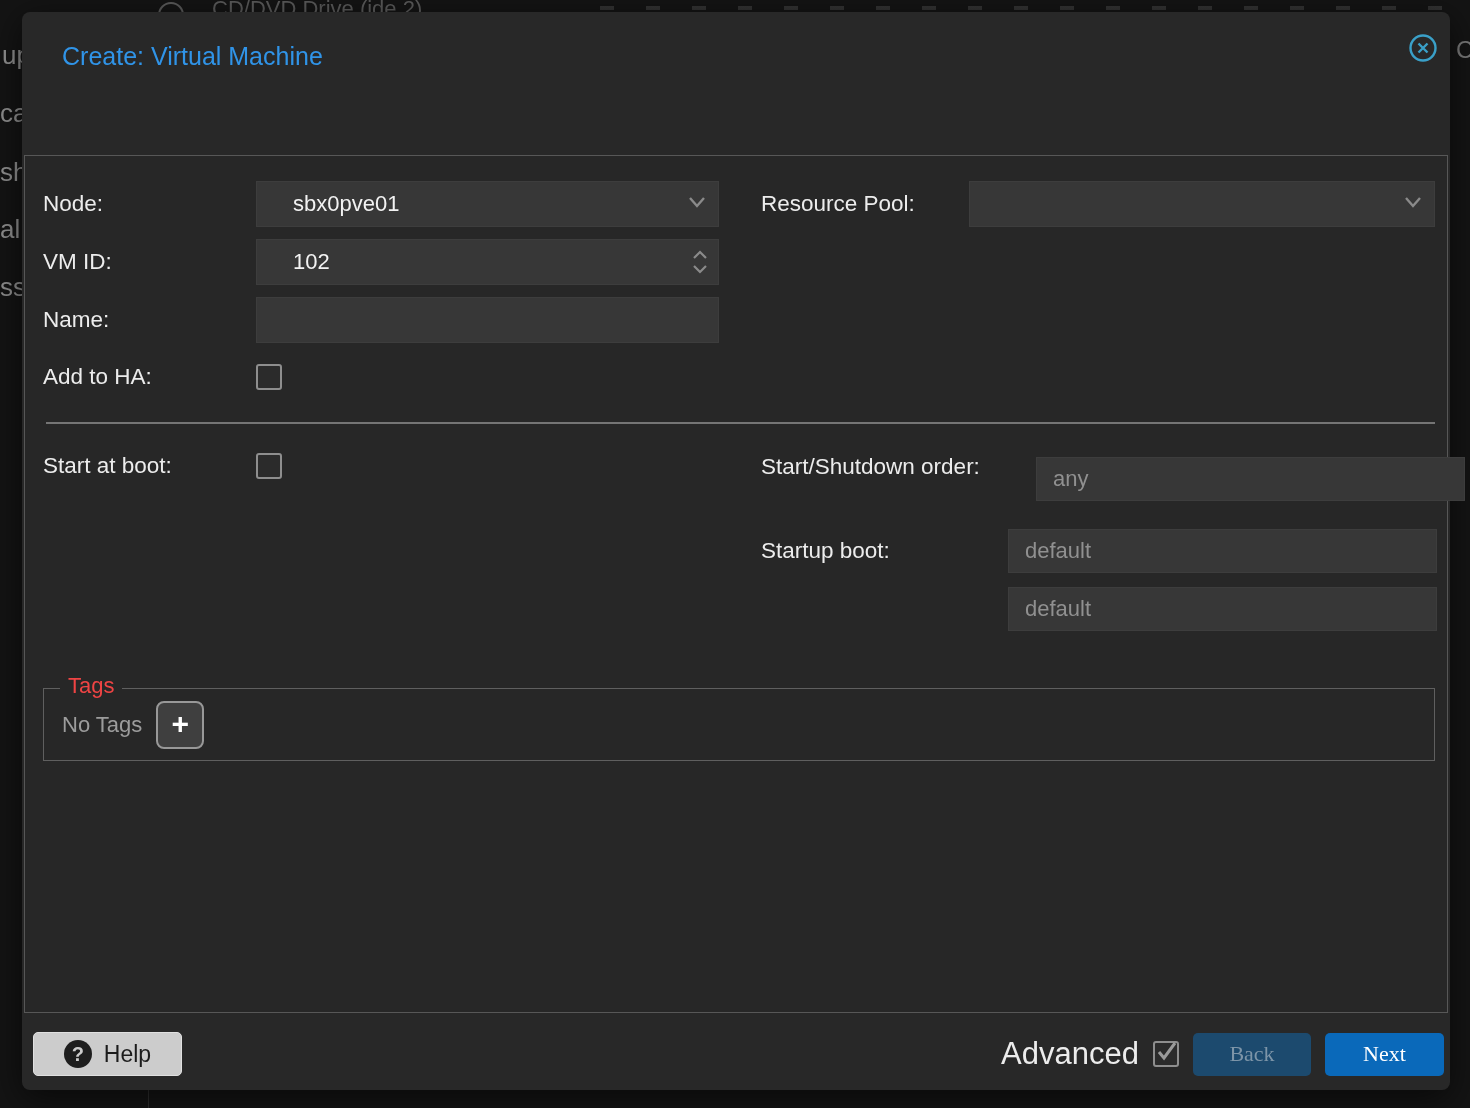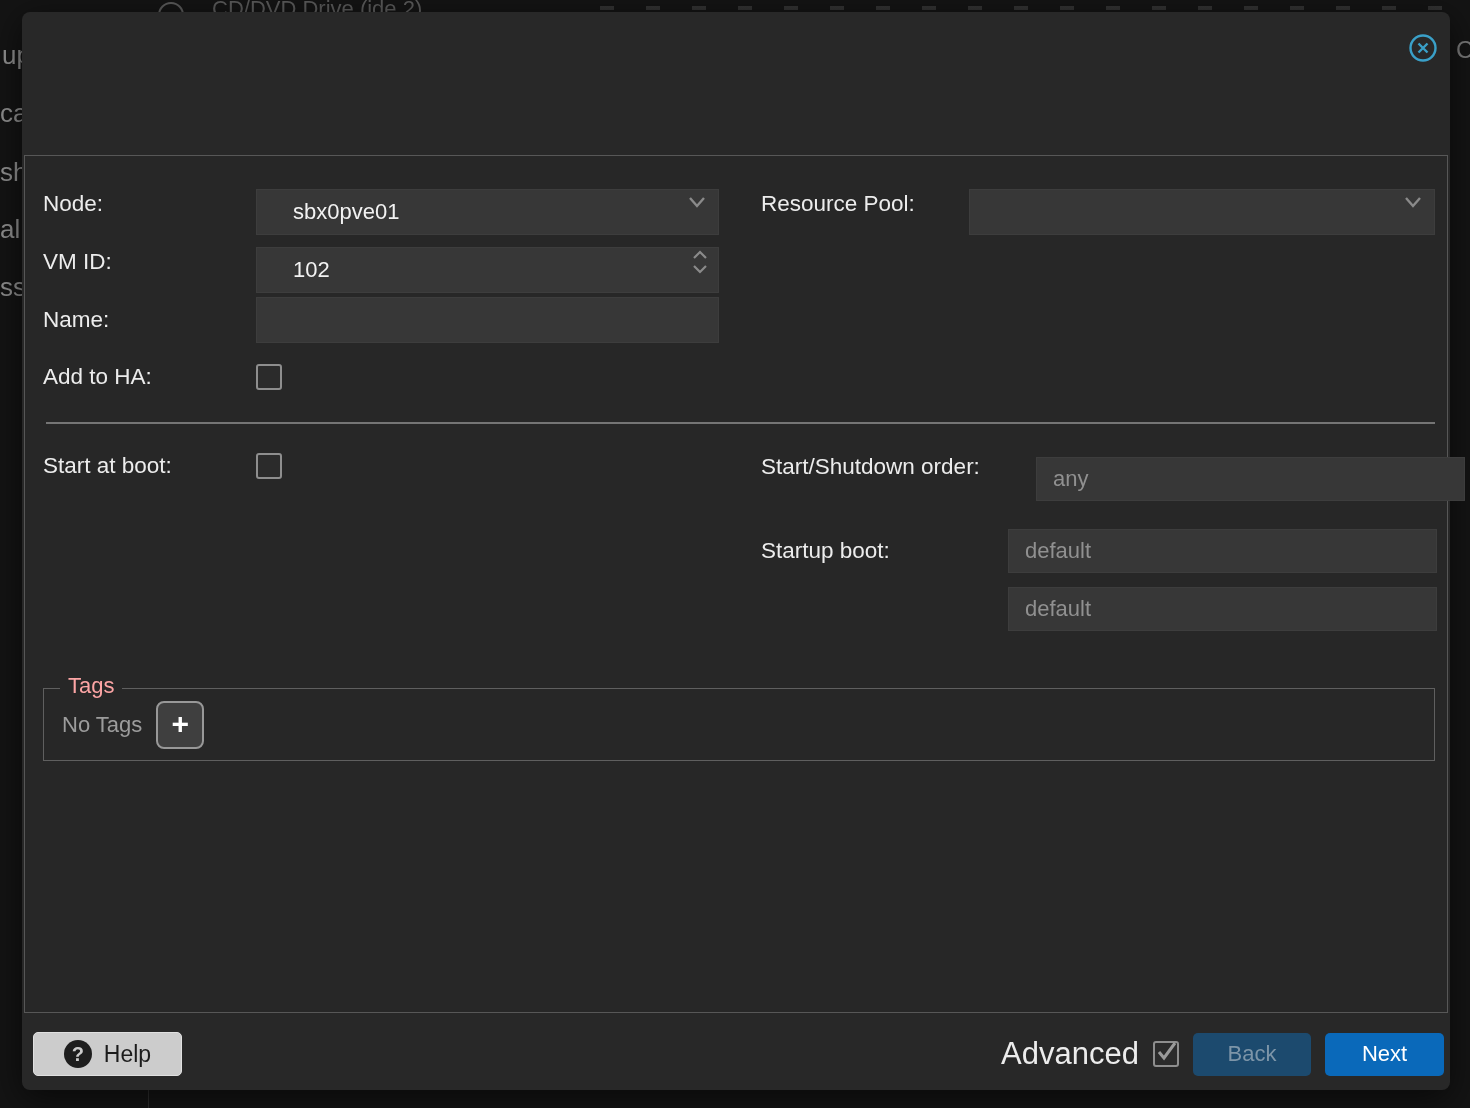--- a/index.html
+++ b/index.html
@@ -41,56 +41,56 @@
 
   .lbl { position:absolute; font-size:22.5px; color:#ececec; white-space:nowrap; }
 
   .field { position:absolute; height:46px; background:#373737; border:1px solid #3d3d3d;
            color:#f2f2f2; font-size:22px; font-family:"Liberation Sans",sans-serif;
            padding:0 16px; outline:none; }
   .field::placeholder { color:#909090; opacity:1; }
   .field.small { height:44px; }
 
   .combo-wrap { position:absolute; }
-  .combo-wrap .field { position:relative; left:0; top:8px; width:100%;padding-left:36px; }
+  .combo-wrap .field { position:relative; left:0; top:0; width:100%;padding-left:36px; }
   .combo-arrow { position:absolute; right:12px; top:50%; transform:translateY(-50%); pointer-events:none; }
   .spinner { position:absolute; right:10px; top:50%; transform:translateY(-50%);
              display:flex; flex-direction:column; gap:2px; pointer-events:none; }
 
   .checkbox { position:absolute; width:26px; height:26px; border:2px solid #8e8e8e;
               border-radius:3px; background:#2b2b2b; cursor:pointer; }
 
   .divider { position:absolute; left:21px; top:266px; width:1389px; height:2px; background:#757575; }
 
   
   .tags-box { position:absolute; left:18px; top:532px; width:1392px; height:73px;
               border:1px solid #5f5f5f; display:flex; align-items:center; gap:14px;
               padding-left:18px; }
   .tags-legend { position:absolute; top:-16px; left:16px; padding:0 8px; background:#272727;
-                 font-size:22px; color:#fca5a5; }
+                 font-size:22px; color:#ef4444; }
   .no-tags { font-size:22px; color:#9c9c9c; }
   .tag-add { width:48px; height:48px; border:2px solid #989898; border-radius:8px;
              background:#3f3f3f; color:#ffffff; font-size:30px; font-weight:bold;
              line-height:42px; text-align:center; cursor:pointer; }
 
   
   .help-btn { position:absolute; left:11px; top:1020px; width:149px; height:44px;
               background:#cccccc; border:1px solid #e0e0e0; border-radius:5px;
               display:flex; align-items:center; justify-content:center; gap:12px;
               font-size:23px; color:#1c1c1c; cursor:pointer; }
   .help-icon { width:28px; height:28px; border-radius:50%; background:#1e1e1e; color:#cccccc;
                font-size:20px; font-weight:bold; line-height:28px; text-align:center; }
 
   .footer-right { position:absolute; top:1020px; right:6px; height:44px;
                   display:flex; align-items:center; gap:14px; }
   .advanced-lbl { font-size:31px; color:#ececec; }
   .adv-check { position:relative; width:26px; height:26px; border:2px solid #8e8e8e;
                border-radius:3px; background:#2b2b2b; cursor:pointer; }
   .btn { height:43px; border:none; border-radius:5px; font-size:22px;
-         font-family:Liberation Sans, sans-serif; cursor:pointer; }
+         font-family:Liberation Serif, serif; cursor:pointer; }
   .btn-back { width:118px; background:#1c4a6e; color:#7d95a8; }
   .btn-next { width:119px; background:#0a69ba; color:#ffffff; }
 </style>
 </head>
 <body>
 
 <div class="bg-layer">
   <span class="bg-frag" style="left:2px; top:40px">up</span>
   <span class="bg-frag" style="left:0px; top:98px">ca</span>
   <span class="bg-frag" style="left:0px; top:157px">sh</span>
@@ -98,20 +98,21 @@
   <span class="bg-frag" style="left:0px; top:272px">ss</span>
   <span class="bg-radio"></span>
   <span class="bg-top-text" style="left:212px">CD/DVD Drive (ide 2)</span>
   <span class="bg-dashes"></span>
   <span class="bg-right-frag">C</span>
   <span class="bg-bottom-line"></span>
 </div>
 
 <div class="dialog">
 
+  <div class="dlg-title">Create: Virtual Machine</div>
 
   <div class="close-btn">
     <svg width="30" height="30" viewBox="0 0 30 30">
       <circle cx="15" cy="15" r="12.5" fill="none" stroke="#3aa0c8" stroke-width="2.4"></circle>
       <path d="M10.5 10.5 L19.5 19.5 M19.5 10.5 L10.5 19.5" stroke="#3aa0c8" stroke-width="2.4" fill="none"></path>
     </svg>
   </div>
 
 
   <div class="panel">

